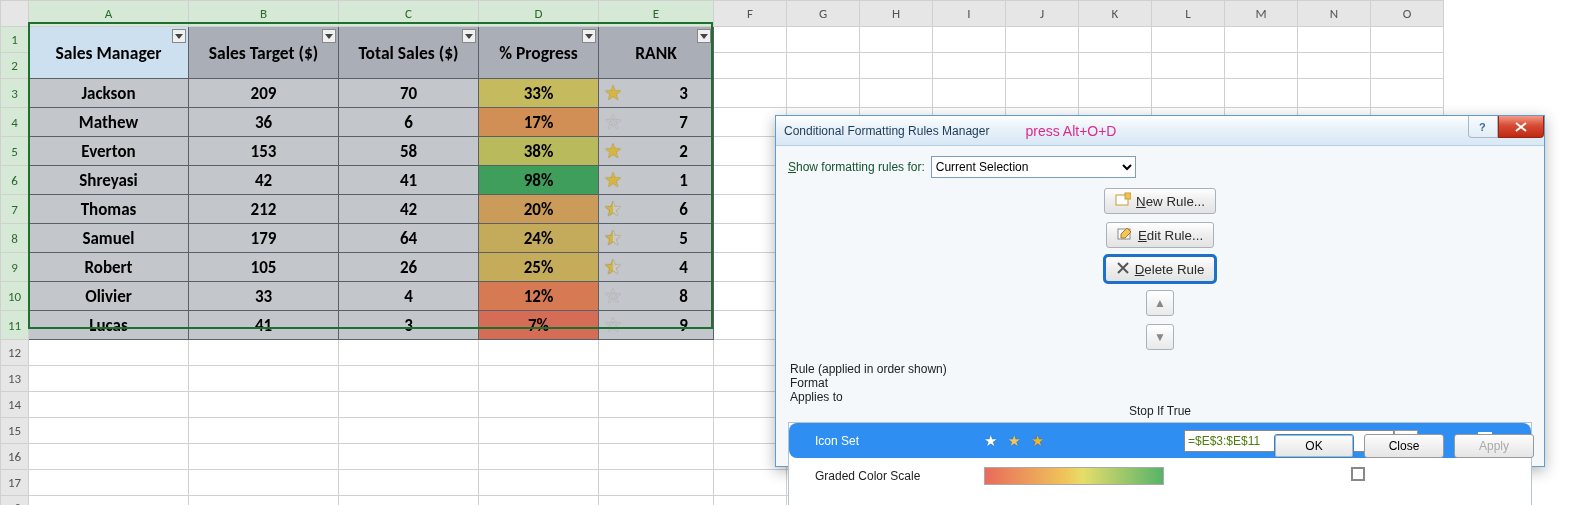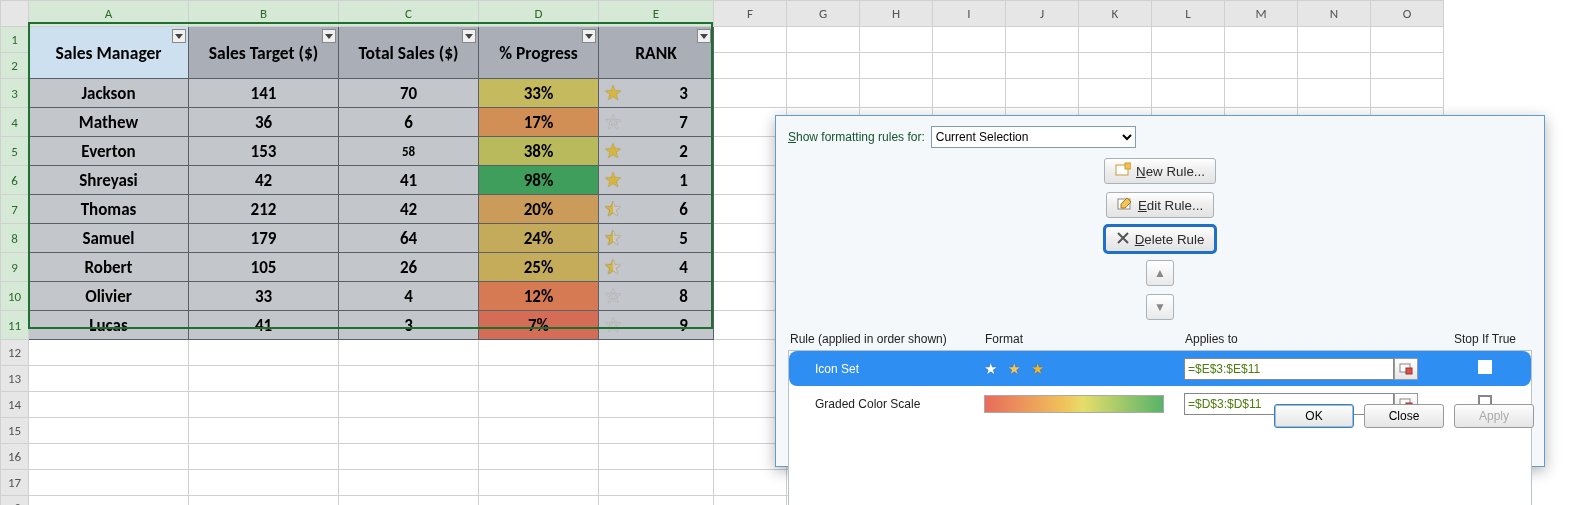--- a/index.html
+++ b/index.html
@@ -184,20 +184,21 @@
     color: #888;
   }
   .icn { display:inline-block; }
 
   .rules-hdr {
     display: flex;
     margin-top: 8px;
     font-size: 12px;
     color: #222;
     padding: 4px 2px;
+    flex-direction: column;
   }
   .col-rule   { width: 195px; }
   .col-format { width: 200px; }
   .col-apply  { width: 255px; }
   .col-stop   { flex: 1; text-align: center; }
 
   .rules-box {
     border: 1px solid #b8c3cc;
     background: #fff;
     height: 165px;
@@ -317,21 +318,21 @@
         <td></td>
         <td></td>
         <td></td>
         <td></td>
         <td></td>
         <td></td>
       </tr>
       <tr>
         <th class="row-hdr sel">3</th>
         <td style="border: 1px solid rgb(91, 96, 104); background: rgb(195, 198, 203); font-weight: bold; font-size: 17px; height: 29px;">Jackson</td>
-        <td style="border: 1px solid rgb(91, 96, 104); background: rgb(195, 198, 203); font-weight: bold; font-size: 17px; height: 29px;">141</td>
+        <td style="border: 1px solid rgb(91, 96, 104); background: rgb(195, 198, 203); font-weight: bold; font-size: 17px; height: 29px;">209</td>
         <td style="border: 1px solid rgb(91, 96, 104); background: rgb(195, 198, 203); font-weight: bold; font-size: 17px; height: 29px;">70</td>
         <td style="border: 1px solid rgb(91, 96, 104); background: rgb(198, 186, 94); font-weight: bold; font-size: 17px; height: 29px;">33%</td>
         <td class="rank-cell" style="border: 1px solid rgb(91, 96, 104); background: rgb(195, 198, 203); font-weight: bold; font-size: 17px; height: 29px;"><span class="star star-gold">★</span><span>3</span></td>
         <td></td>
         <td></td>
         <td></td>
         <td></td>
         <td></td>
         <td></td>
         <td></td>
@@ -354,21 +355,21 @@
         <td></td>
         <td></td>
         <td></td>
         <td></td>
         <td></td>
       </tr>
       <tr>
         <th class="row-hdr sel">5</th>
         <td style="border: 1px solid rgb(91, 96, 104); background: rgb(195, 198, 203); font-weight: bold; font-size: 17px; height: 29px;">Everton</td>
         <td style="border: 1px solid rgb(91, 96, 104); background: rgb(195, 198, 203); font-weight: bold; font-size: 17px; height: 29px;">153</td>
-        <td style="border: 1px solid rgb(91, 96, 104); background: rgb(195, 198, 203); font-weight: bold; font-size: 13px; height: 29px;">58</td>
+        <td style="border: 1px solid rgb(91, 96, 104); background: rgb(195, 198, 203); font-weight: bold; font-size: 17px; height: 29px;">58</td>
         <td style="border: 1px solid rgb(91, 96, 104); background: rgb(185, 186, 92); font-weight: bold; font-size: 17px; height: 29px;">38%</td>
         <td class="rank-cell" style="border: 1px solid rgb(91, 96, 104); background: rgb(195, 198, 203); font-weight: bold; font-size: 17px; height: 29px;"><span class="star star-gold">★</span><span>2</span></td>
         <td></td>
         <td></td>
         <td></td>
         <td></td>
         <td></td>
         <td></td>
         <td></td>
         <td></td>
@@ -608,20 +609,36 @@
         <td></td>
         <td></td>
         <td></td>
       </tr>
     </tbody>
 </table>
 
 <div class="selection" style="left:28px;top:22px;width:685px;height:307px"></div>
 
 <div class="dialog">
+  <div class="titlebar">
+    <span class="title">Conditional Formatting Rules Manager</span>
+    <span class="annot">press Alt+O+D</span>
+    <div class="winbtns">
+      <div class="winbtn help">
+        <svg width="14" height="14" viewBox="0 0 14 14">
+            <text x="3" y="11" font-size="11" fill="#3a6a9a" font-weight="bold">?</text>
+          </svg>
+      </div>
+      <div class="winbtn close">
+        <svg width="16" height="12" viewBox="0 0 16 12">
+            <path d="M3 2 L13 10 M13 2 L3 10" stroke="#fff" stroke-width="2"></path>
+          </svg>
+      </div>
+    </div>
+  </div>
   <div class="dlg-body">
     <div class="toprow">
       <label><span class="ul" style="text-decoration:underline">S</span><span>how formatting rules for:</span></label>
       <select>
         <option>Current Selection</option>
       </select>
     </div>
     <div class="btnrow">
       <button class="tb-btn">
         <span class="icn">
@@ -680,29 +697,20 @@
               </svg>
             </div>
           </div>
           <div class="c4"><span class="chk sel"></span></div>
         </div>
         <div class="rule-row">
           <div class="c1">Graded Color Scale</div>
           <div class="c2">
             <div class="gradient"></div>
           </div>
-          <div class="c3">
-            <input class="range-inp" value="=$D$3:$D$11" style="">
-            <div class="range-ref-btn">
-              <svg width="14" height="14">
-                <rect x="1" y="2" width="10" height="8" fill="#fff" stroke="#888"></rect>
-                <rect x="7" y="6" width="6" height="6" fill="#d9534f" stroke="#a03025"></rect>
-              </svg>
-            </div>
-          </div>
           <div class="c4"><span class="chk"></span></div>
         </div>
       </div>
 
     <div class="dlg-foot">
       <button class="std-btn primary">OK</button>
       <button class="std-btn">Close</button>
       <button class="std-btn" disabled="">Apply</button>
     </div>
   </div>

